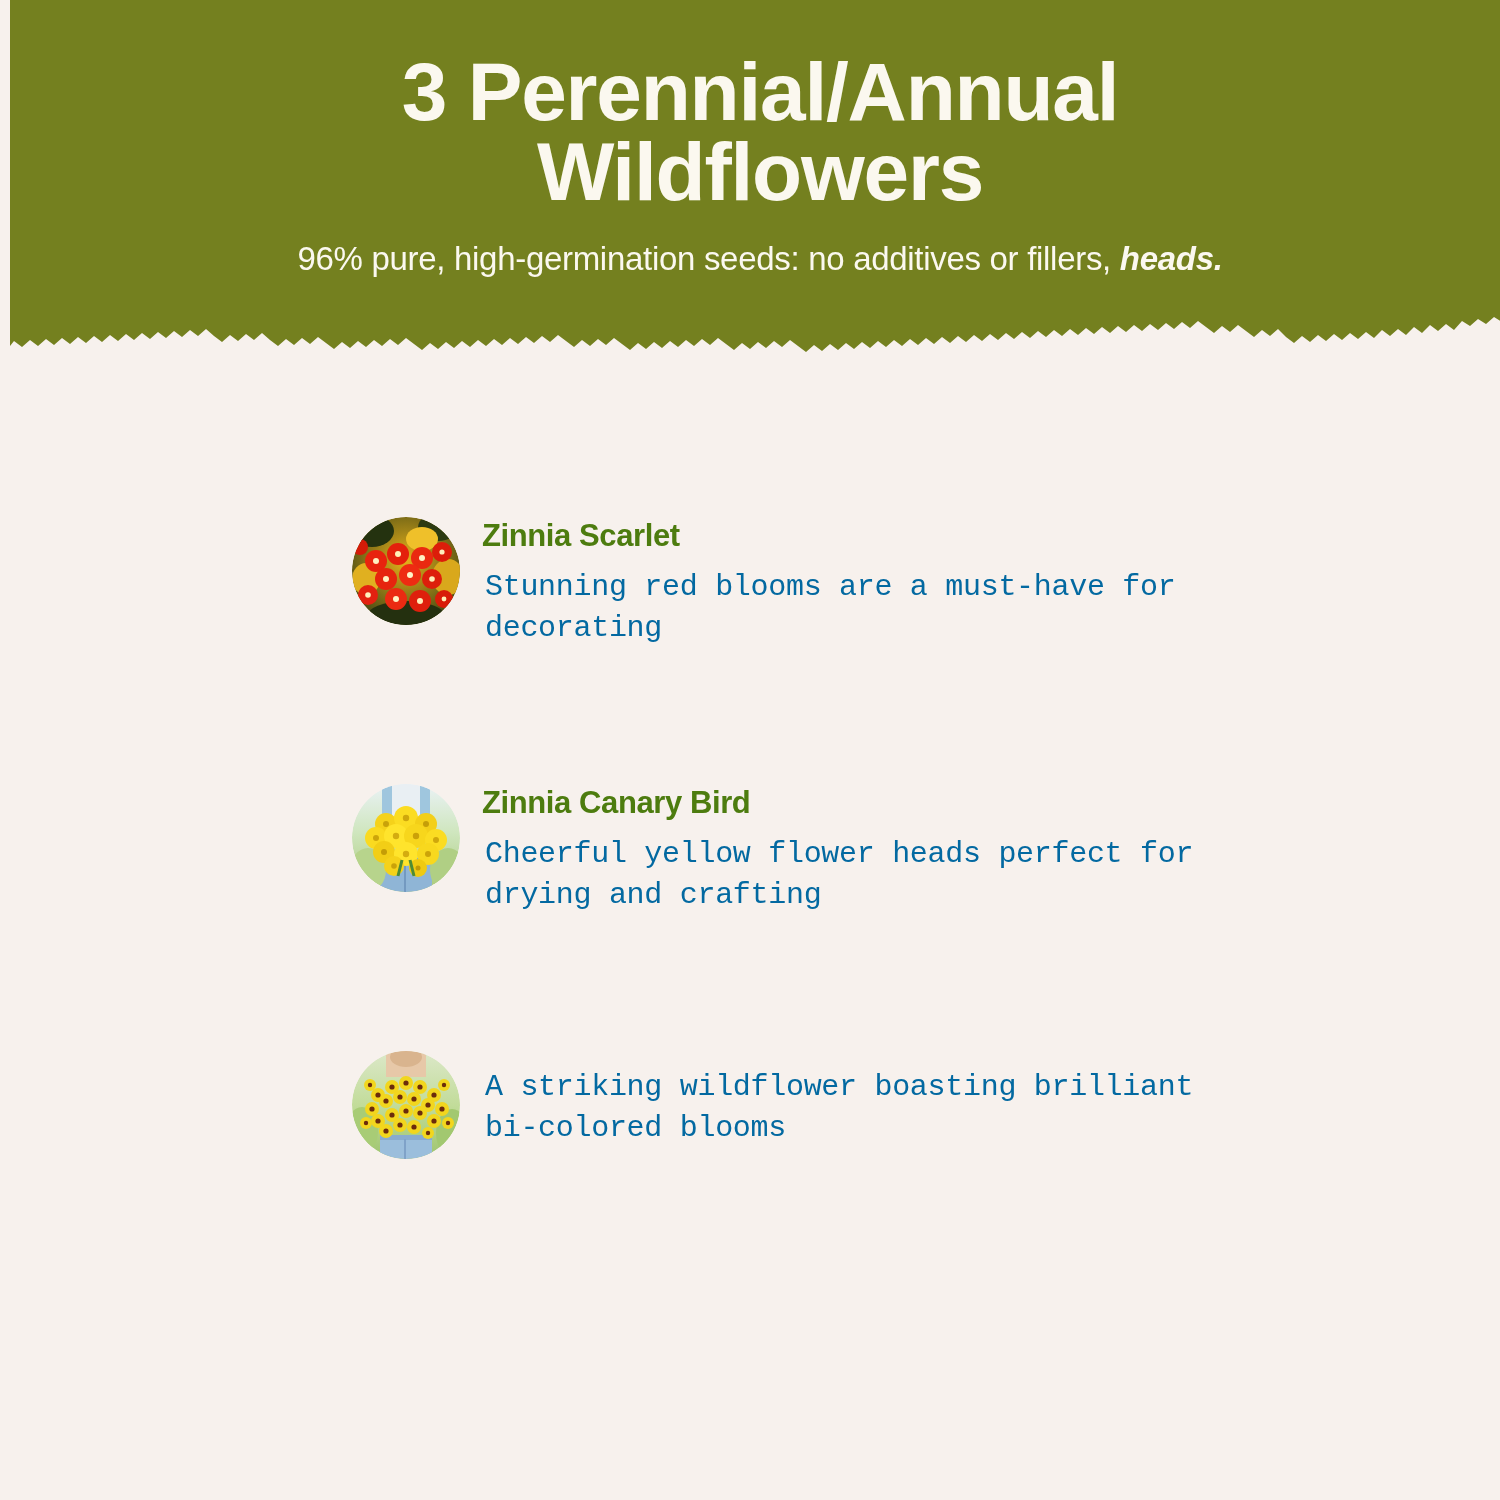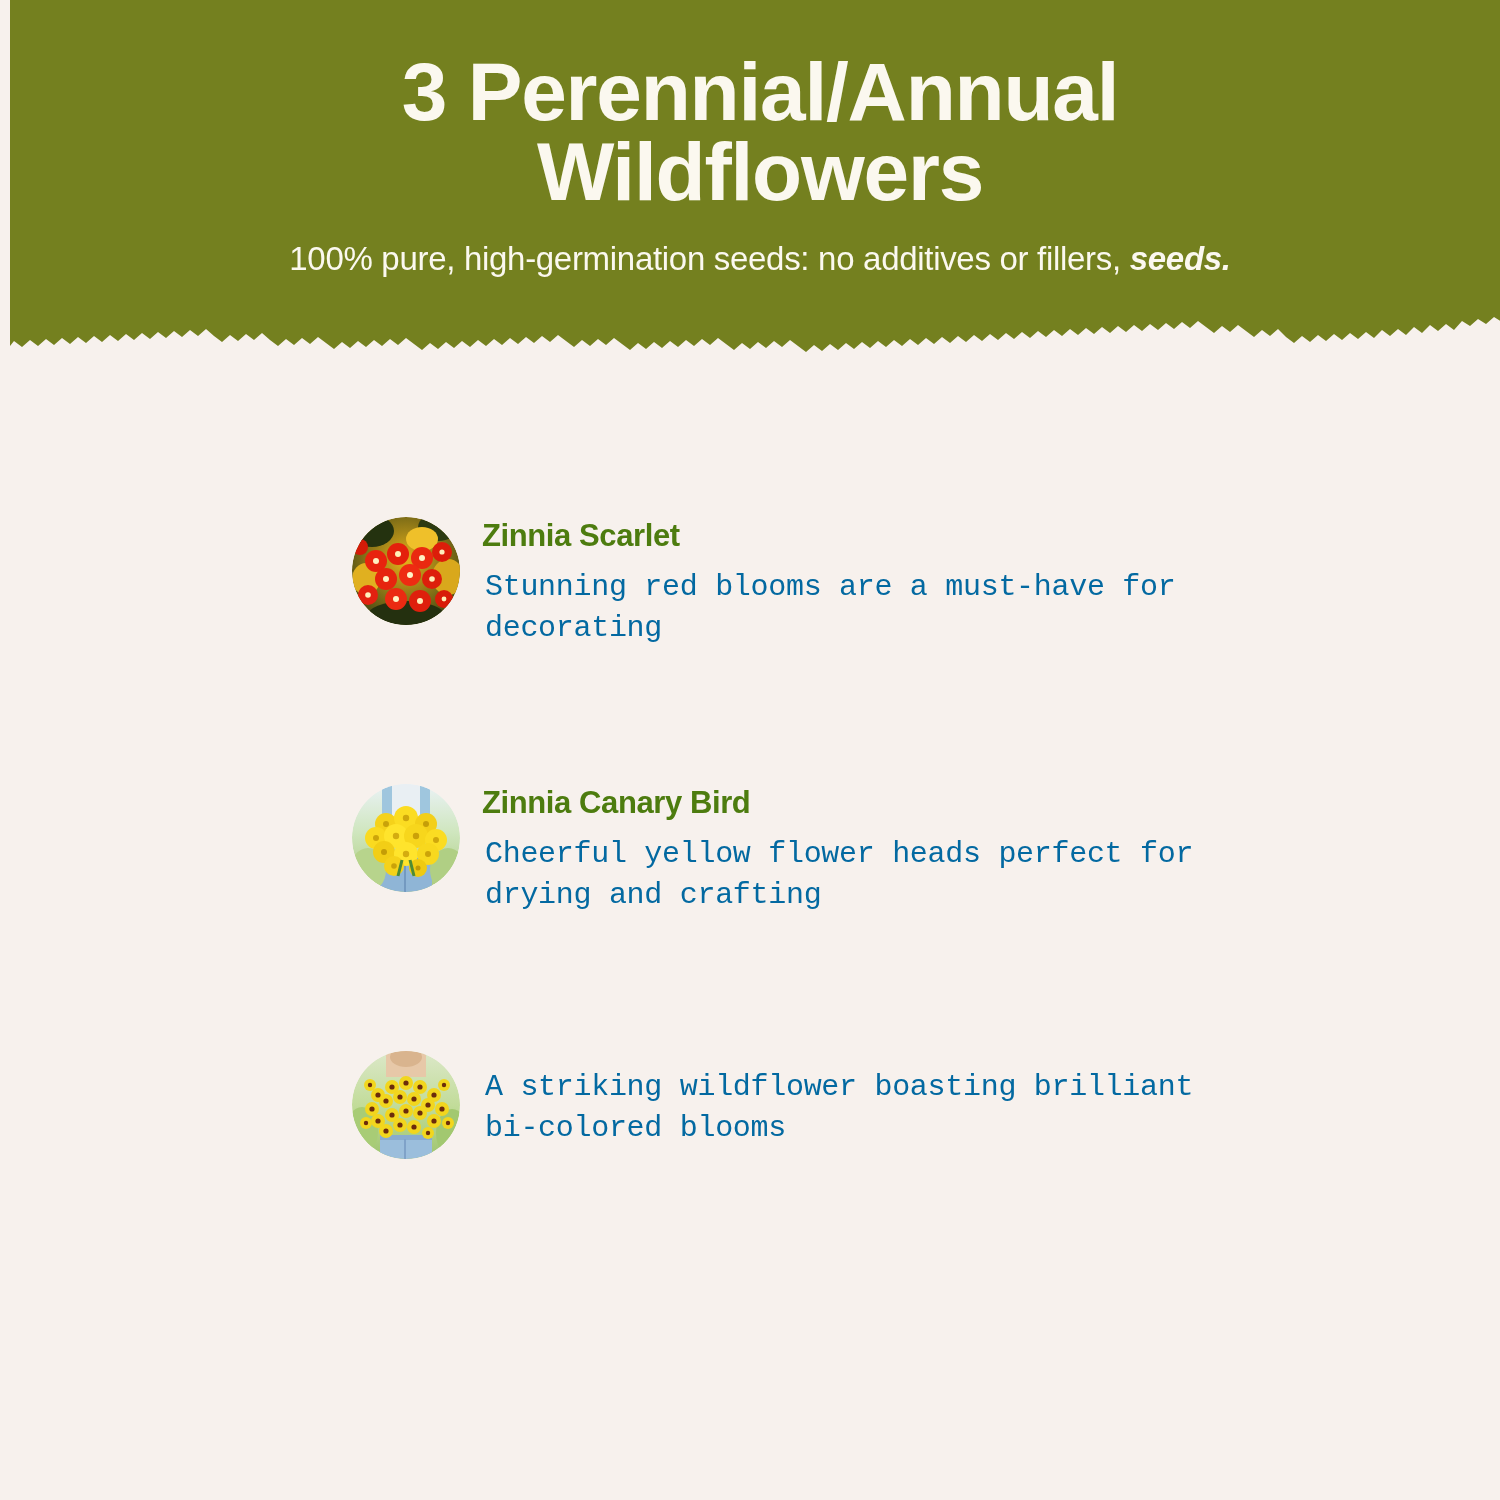--- a/index.html
+++ b/index.html
@@ -150,21 +150,21 @@
         L220,335 L212,342 L204,336 L196,329 L188,336 L180,330 L172,337 L164,331 L156,338
         L148,332 L140,339 L132,333 L124,340 L116,334 L108,341 L100,335 L92,342 L84,336
         L76,343 L68,337 L60,344 L52,338 L44,345 L36,339 L28,346 L20,340 L12,347 L4,341
         L0,346 Z"></path>
     </svg>
   </div>
 
   <div class="banner-content">
     <h1 class="banner-title">3 Perennial/Annual Wildflowers</h1>
     <p class="banner-subtitle">
-      <span>100% pure, high-germination seeds: no additives or fillers, </span><span class="emph">seeds.</span>
+      <span>96% pure, high-germination seeds: no additives or fillers, </span><span class="emph">heads.</span>
     </p>
   </div>
 </div>
 
 <div class="item-list">
 
   <div class="list-item">
     <div class="thumb">
       <svg viewBox="0 0 108 108" xmlns="http://www.w3.org/2000/svg">
         <defs>

